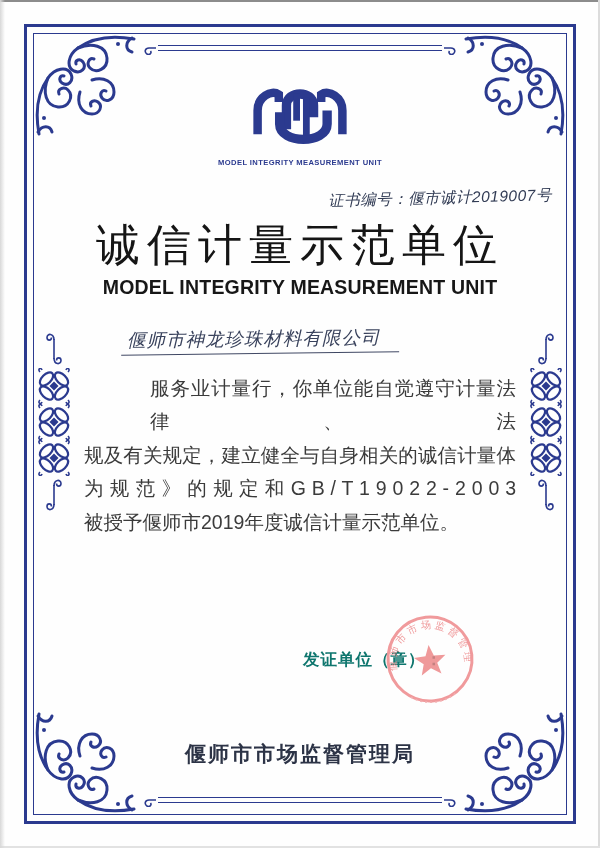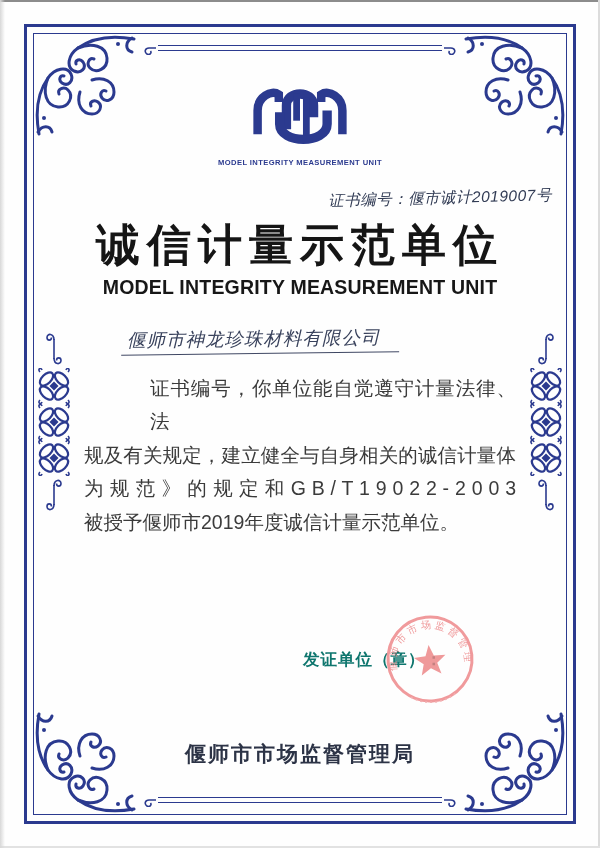--- a/index.html
+++ b/index.html
@@ -35,21 +35,21 @@
   .logo-caption{position:absolute;left:210px;top:158px;width:180px;text-align:center;
     font-size:7.6px;font-weight:bold;letter-spacing:.4px;color:#2b3a8f;}
   
   .certno{position:absolute;left:328px;top:188px;font-size:15.5px;color:#323c55;
     transform:rotate(-1.5deg);font-style:italic;letter-spacing:.5px;white-space:nowrap;}
   .awardee{position:absolute;left:121px;top:326px;width:272px;height:27px;
     border-bottom:1.6px solid #3f4763;font-size:18.5px;color:#39425c;font-style:italic;
     letter-spacing:1px;transform:rotate(-0.7deg);padding-left:6px;white-space:nowrap;}
   
   .title-cn{position:absolute;left:0;top:216px;width:600px;text-align:center;
-    font-family:"DejaVu Serif","Liberation Serif",serif;font-weight:bold;
+    font-family:"DejaVu Serif","Liberation Serif",serif;font-weight:normal;
     font-size:44px;letter-spacing:7px;color:#151515;white-space:nowrap;}
   .title-en{position:absolute;left:0;top:276px;width:600px;text-align:center;
     font-weight:bold;font-size:19.5px;letter-spacing:.2px;color:#171717;}
   
   .body-text{position:absolute;left:84px;top:372px;width:432px;}
   .bline{width:432px;font-size:19.5px;line-height:33.4px;color:#3b3b3b;
     text-align:justify;text-align-last:justify;}
   .bline.indent{padding-left:66px;width:366px;}
   .bline.last{text-align:center;text-align-last:left;}
   
@@ -183,21 +183,21 @@
 <div class="logo-caption">MODEL INTEGRITY MEASUREMENT UNIT</div>
 
 <div class="certno"><span>证书编号：</span><span>偃市诚计2019007号</span></div>
 
 <div class="title-cn">诚信计量示范单位</div>
 <div class="title-en">MODEL INTEGRITY MEASUREMENT UNIT</div>
 
 <div class="awardee">偃师市神龙珍珠材料有限公司</div>
 
 <div class="body-text">
-  <div class="bline indent">证书编号，你单位能自觉遵守计量法律、法</div>
+  <div class="bline indent">服务业计量行，你单位能自觉遵守计量法律、法</div>
   <div class="bline">规及有关规定，建立健全与自身相关的诚信计量体</div>
   <div class="bline">为 规 范 》 的 规 定 和 G B / T 1 9 0 2 2 - 2 0 0 3</div>
   <div class="bline last">被授予偃师市2019年度诚信计量示范单位。</div>
 </div>
 
 <div class="issue-label">发证单位（章）：</div>
 <svg class="seal" viewBox="0 0 134 134">
   <defs>
     <path id="sealArc" d="M33.5,79 A34.5,34.5 0 1 1 100.5,79" fill="none"></path>
   </defs>

